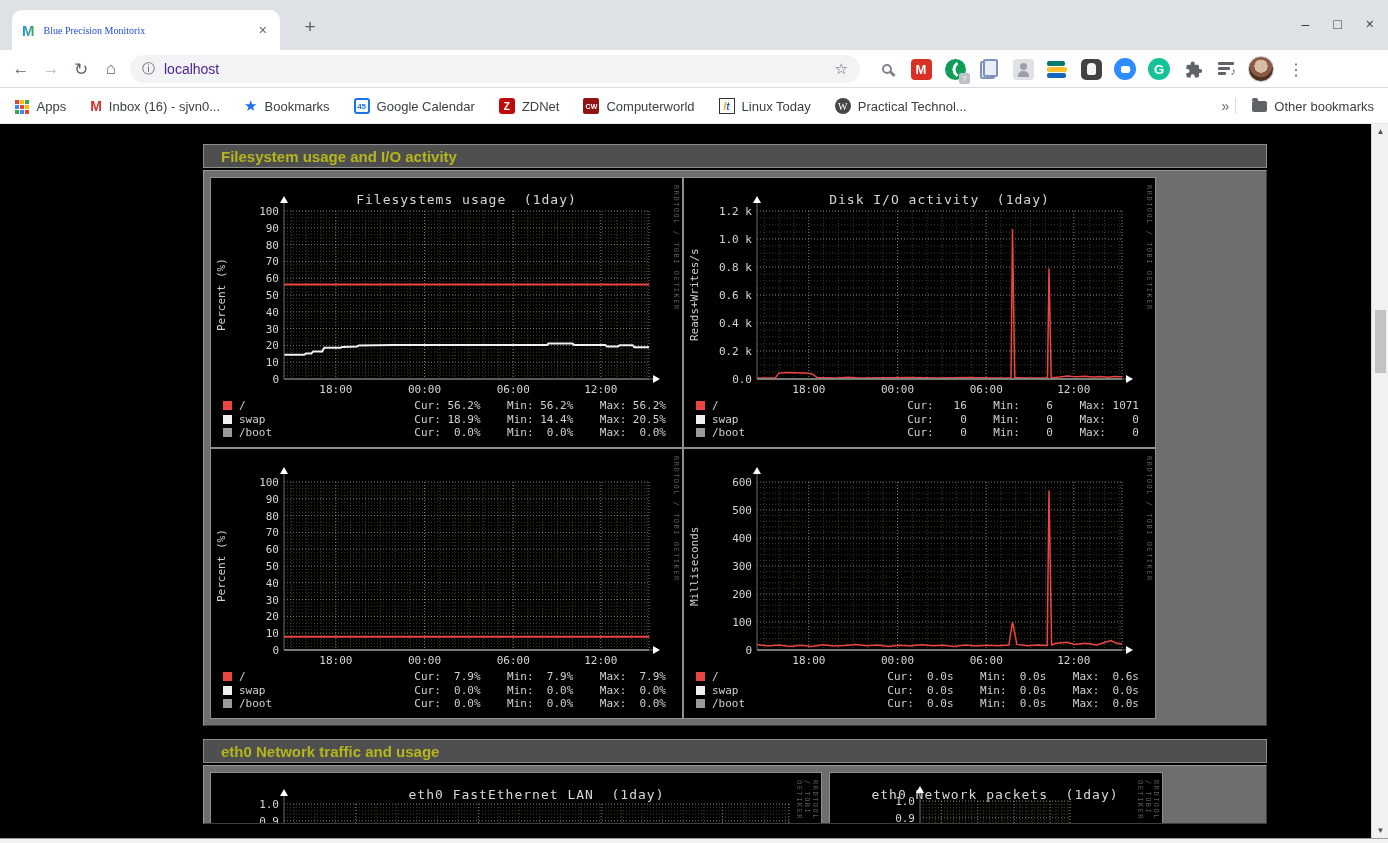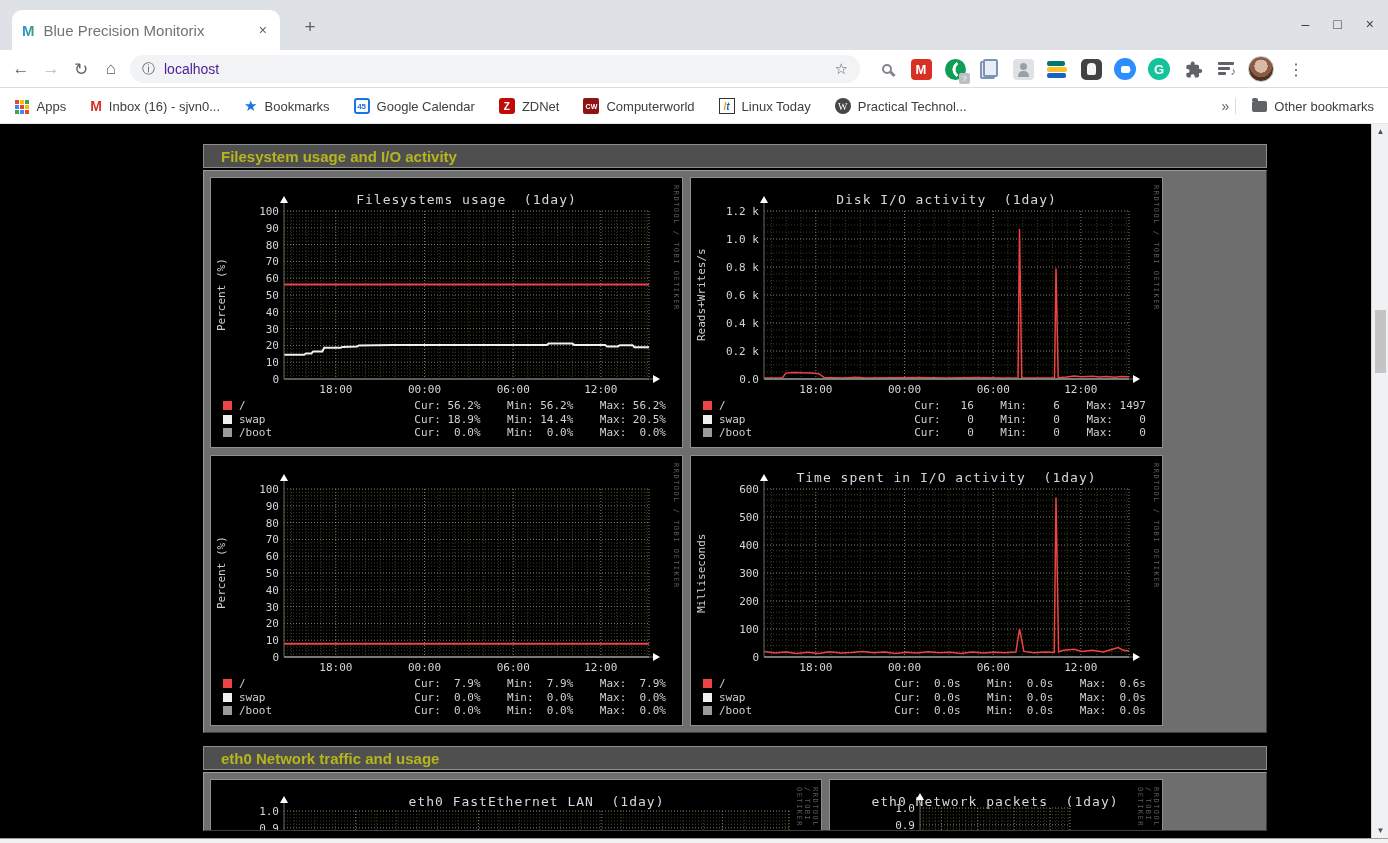--- a/index.html
+++ b/index.html
@@ -3,21 +3,21 @@
 <meta charset="utf-8">
 <style>
   * { margin:0; padding:0; box-sizing:border-box; }
   html,body { width:1388px; height:843px; overflow:hidden; background:#000; font-family:"Liberation Sans",sans-serif; }
   .browser { position:relative; width:1388px; height:843px; background:#dee1e6; }
 
   
   .tabbar { position:relative; height:50px; background:#dee1e6; }
   .tab { position:absolute; left:12px; top:10px; width:268px; height:40px; background:#fff; border-radius:10px 10px 0 0; display:flex; align-items:center; padding:0 10px; gap:9px; }
   .favicon { font-weight:bold; font-size:15px; background:linear-gradient(90deg,#2196f3,#43a047); -webkit-background-clip:text; background-clip:text; -webkit-text-fill-color:transparent; color:#2196f3; }
-  .tab-title { flex:1; font-size:15px; color:#737373; white-space:nowrap; overflow:hidden; text-overflow:ellipsis; }
+  .tab-title { flex:1; font-size:10px; color:#1d4ed8; white-space:nowrap; overflow:hidden; text-overflow:ellipsis;font-family:Liberation Serif, serif; }
   .tab-close { color:#5f6368; font-size:14px; padding:0 3px; cursor:pointer; }
   .newtab { position:absolute; left:296px; top:16px; font-size:19px; color:#5f6368; width:28px; text-align:center; }
   .winctl { position:absolute; right:14px; top:16px; display:flex; gap:24px; color:#3c4043; font-size:14px; }
   .winctl span { cursor:pointer; }
 
   
   .toolbar { height:38px; background:#fff; box-shadow:inset 0 -1px 0 #dadce0; display:flex; align-items:center; padding:0 6px; }
   .navbtn { width:30px; text-align:center; font-size:17px; color:#5f6368; }
   .navbtn.dim { color:#b6b9bd; }
   .urlbar { width:730px; height:28px; background:#f1f3f4; border-radius:14px; display:flex; align-items:center; padding:0 12px; margin:0 4px; font-size:14px; overflow:hidden; }
@@ -73,21 +73,21 @@
   .bm-right { margin-left:auto; display:flex; align-items:center; gap:16px; }
   .bm-chevron { color:#5f6368; font-size:14px; padding-right:6px; border-right:1px solid #dadce0; }
   .folder { width:15px; height:11px; background:#5f6368; border-radius:2px; position:relative; }
   .folder::before { content:''; position:absolute; top:-3px; left:0; width:6px; height:3px; background:#5f6368; border-radius:2px 2px 0 0; }
 
   
   .content { position:relative; height:714px; background:#000; overflow:hidden; }
   .page { position:absolute; left:203px; top:20px; width:1064px; }
   .sec-header { height:24px; background:#4f4f4f; border:1px solid #8d8d8d; display:flex; align-items:center; padding-left:17px; margin-bottom:2px; font-weight:bold; font-size:15px; color:#b5b51e; }
   .frame { background:#6e6e6e; border:1px solid #9b9b9b; border-right-color:#3e3e3e; border-bottom-color:#3e3e3e; padding:6px; }
-  .grid2 { display:grid; grid-template-columns:473px 473px; gap:7px; }
+  .grid2 { display:grid; grid-template-columns:473px 473px; }
   .frame-eth { display:flex; gap:7px; height:59px; overflow:hidden; }
   .panel { position:relative; background:#000; border:1px solid #8f8f8f; overflow:hidden; }
   .panel.std { width:473px; height:271px; }
   .panel.wide { width:612px; height:53px; }
   .panel.small { width:334px; height:53px; }
   .chart-title { position:absolute; top:14px; text-align:center; font:13px "DejaVu Sans Mono",monospace; color:#d8d8d8; letter-spacing:1px; white-space:pre; }
   .std .chart-title { left:73px; width:365px; }
   .wide .chart-title { left:73px; width:505px; }
   .small .chart-title { left:35px; width:260px; }
   .ylabel { position:absolute; left:4px; writing-mode:vertical-rl; transform:rotate(180deg); font:11px "DejaVu Sans Mono",monospace; color:#d0d0d0; display:flex; align-items:center; justify-content:center; }
@@ -443,21 +443,21 @@
                 <text x="68" y="37" text-anchor="end" fill="#d6d6d6">1.2 k</text>
                 <text x="124.83" y="215" text-anchor="middle" fill="#d6d6d6">18:00</text>
                 <text x="213.525" y="215" text-anchor="middle" fill="#d6d6d6">00:00</text>
                 <text x="302.22" y="215" text-anchor="middle" fill="#d6d6d6">06:00</text>
                 <text x="389.82" y="215" text-anchor="middle" fill="#d6d6d6">12:00</text>
               </svg>
             <div class="legend">
                 <div class="leg-row">
                   <span class="leg-sq" style="background: rgb(238, 68, 68);"></span>
                   <span class="leg-name">/</span>
-                  <span class="leg-stats">Cur:   16    Min:    6    Max: 1497</span>
+                  <span class="leg-stats">Cur:   16    Min:    6    Max: 1071</span>
                 </div>
                 <div class="leg-row">
                   <span class="leg-sq" style="background: rgb(240, 240, 240);"></span>
                   <span class="leg-name">swap</span>
                   <span class="leg-stats">Cur:    0    Min:    0    Max:    0</span>
                 </div>
                 <div class="leg-row">
                   <span class="leg-sq" style="background: rgb(154, 154, 154);"></span>
                   <span class="leg-name">/boot</span>
                   <span class="leg-stats">Cur:    0    Min:    0    Max:    0</span>
@@ -581,21 +581,20 @@
                 </div>
                 <div class="leg-row">
                   <span class="leg-sq" style="background: rgb(154, 154, 154);"></span>
                   <span class="leg-name">/boot</span>
                   <span class="leg-stats">Cur:  0.0%    Min:  0.0%    Max:  0.0%</span>
                 </div>
               </div>
           </div>
 
           <div class="panel std">
-            <div class="chart-title">Time spent in I/O activity  (1day)</div>
             <div class="ylabel">Milliseconds</div>
             <div class="rrd">RRDTOOL / TOBI OETIKER</div>
             <svg class="plot" width="473" height="220">
                 <line x1="73" y1="195.4" x2="438" y2="195.4" stroke="#3d3d1a" stroke-dasharray="1,2"></line>
                 <line x1="73" y1="189.8" x2="438" y2="189.8" stroke="#3d3d1a" stroke-dasharray="1,2"></line>
                 <line x1="73" y1="184.2" x2="438" y2="184.2" stroke="#3d3d1a" stroke-dasharray="1,2"></line>
                 <line x1="73" y1="178.6" x2="438" y2="178.6" stroke="#3d3d1a" stroke-dasharray="1,2"></line>
                 <line x1="73" y1="167.4" x2="438" y2="167.4" stroke="#3d3d1a" stroke-dasharray="1,2"></line>
                 <line x1="73" y1="161.8" x2="438" y2="161.8" stroke="#3d3d1a" stroke-dasharray="1,2"></line>
                 <line x1="73" y1="156.2" x2="438" y2="156.2" stroke="#3d3d1a" stroke-dasharray="1,2"></line>

